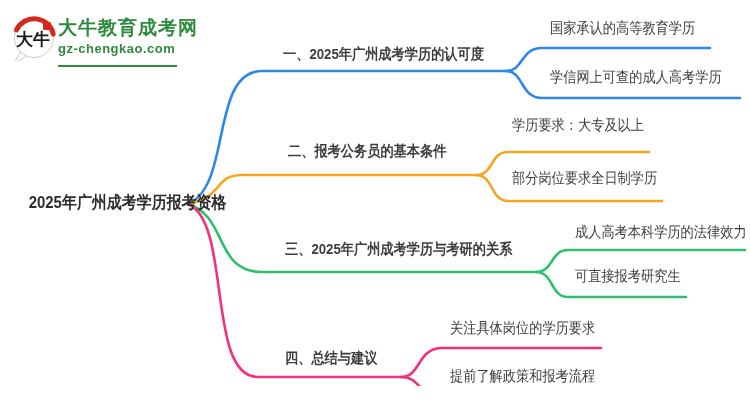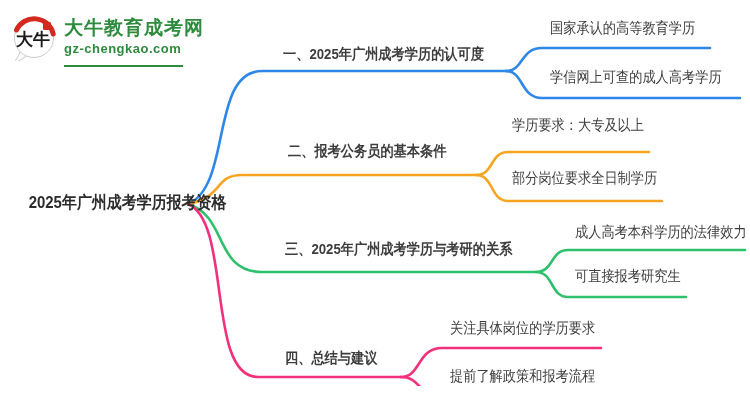--- a/index.html
+++ b/index.html
@@ -6,21 +6,21 @@
   .stage{
     position:relative;width:750px;height:386px;background:#ffffff;
     font-family:"Liberation Sans","DejaVu Sans",sans-serif;overflow:hidden;
   }
   svg.links{position:absolute;left:0;top:0;width:750px;height:410px;}
   svg.links path{fill:none;stroke-width:2.6;stroke-linecap:round;stroke-linejoin:round;}
 
   
   .logo{position:absolute;left:10px;top:13px;display:flex;align-items:flex-start;cursor:pointer;}
   .logo-icon{width:48px;height:48px;flex:0 0 auto;}
-  .logo-txt{margin-left:6px;padding-top:4px;}
+  .logo-txt{padding-top:4px;}
   .logo-name{font-size:19px;font-weight:bold;color:#2e8b3e;letter-spacing:1px;line-height:22px;}
   .logo-domain{display:inline-block;font-size:13px;font-weight:bold;color:#2e8b3e;
     border-bottom:2px solid #2e8b3e;padding:0 2px 9px 0;line-height:15px;letter-spacing:.5px;}
 
   
   .node{position:absolute;color:#3d3d3d;white-space:nowrap;line-height:20px;
         transform:scaleX(.88);transform-origin:0 50%;}
   .root-node{font-size:17px;font-weight:700;color:#2b2b2b;text-align:right;
         transform-origin:100% 50%;}
   .branch-label{font-size:15px;font-weight:600;}

